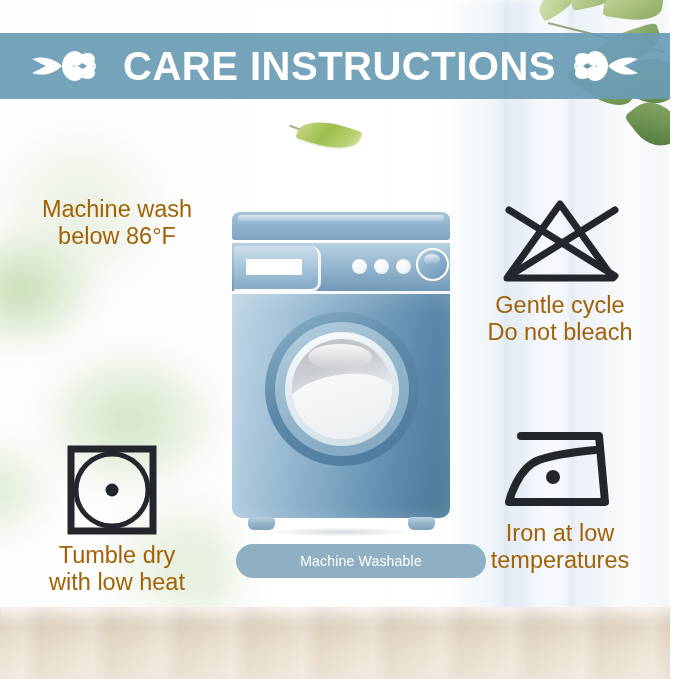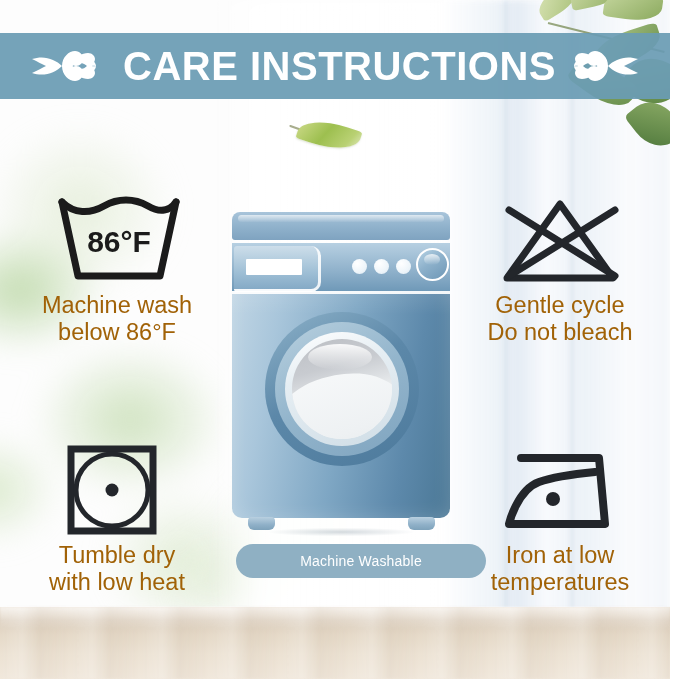--- a/index.html
+++ b/index.html
@@ -162,21 +162,21 @@
     font-size: 23.5px;
     line-height: 27px;
     color: #a16207;
     font-family: "Liberation Sans", sans-serif;
     white-space: pre-line;
     margin-top: 4px;
   }
   #care-wash  { left: 12px;  top: 192px; }
   #care-gentle{ left: 455px; top: 192px; }
   #care-dry   { left: 12px;  top: 442px; }
-  #care-iron  { left: 455px; top: 442px; }
+  #care-iron  { left: 455px; top: 420px; }
 
   
   .washer { position: absolute; left: 232px; top: 212px; width: 218px; height: 320px; }
 
   .washer-top {
     position: absolute; left: 0; top: 0; width: 218px; height: 28px;
     border-radius: 8px 8px 3px 3px;
     background: linear-gradient(180deg, #a8c4da 0%, #8fb1cb 55%, #7fa3c0 100%);
   }
   .washer-top-hl {
@@ -337,27 +337,20 @@
         <path d="M36 33c0 9 7 15 13 15 5 0 8-4 8-8 0-4-3-7-7-7-2 0-4 1-5 3 1-4 5-6 9-6 6 0 10 5 10 11 0 0 6-4 6-8 0 0-4 1-6-1 3-1 5-3 5-6s-3-6-7-6c-6 0-12 4-18 7-4 2-7 4-8 6z"></path>
         <path d="M36 33C29 26 18 22 6 26c6 3 10 5 14 7-4 2-8 4-14 7 12 4 23 0 30-7z"></path>
       </g>
     </svg>
   </div>
 
   <div class="float-leaf-stem"></div>
   <div class="float-leaf"></div>
 
   <div class="care-item" id="care-wash">
-    <div class="glyph">
-      <svg viewBox="0 0 130 92" width="130" height="92" aria-hidden="true">
-        <path d="M10 8 C22 20, 38 20, 52 12 C66 4, 82 4, 96 12 C108 19, 118 17, 124 8" fill="none" stroke="#1b1b1b" stroke-width="7" stroke-linecap="round"></path>
-        <path d="M10 8 L26 82 L108 82 L124 8" fill="none" stroke="#1b1b1b" stroke-width="7" stroke-linejoin="round" stroke-linecap="round"></path>
-        <text x="67" y="58" font-family="Liberation Sans, sans-serif" font-size="30" font-weight="bold" fill="#1b1b1b" text-anchor="middle">86°F</text>
-      </svg>
-    </div>
     <div class="caption">Machine wash
 below 86°F</div>
   </div>
 
   <div class="care-item" id="care-gentle">
     <div class="glyph">
       <svg viewBox="0 0 130 92" width="130" height="92" aria-hidden="true">
         <path d="M65 10 L118 84 L12 84 Z" fill="none" stroke="#23262b" stroke-width="7" stroke-linejoin="round"></path>
         <line x1="14" y1="16" x2="120" y2="82" stroke="#23262b" stroke-width="7" stroke-linecap="round"></line>
         <line x1="120" y1="16" x2="14" y2="82" stroke="#23262b" stroke-width="7" stroke-linecap="round"></line>

